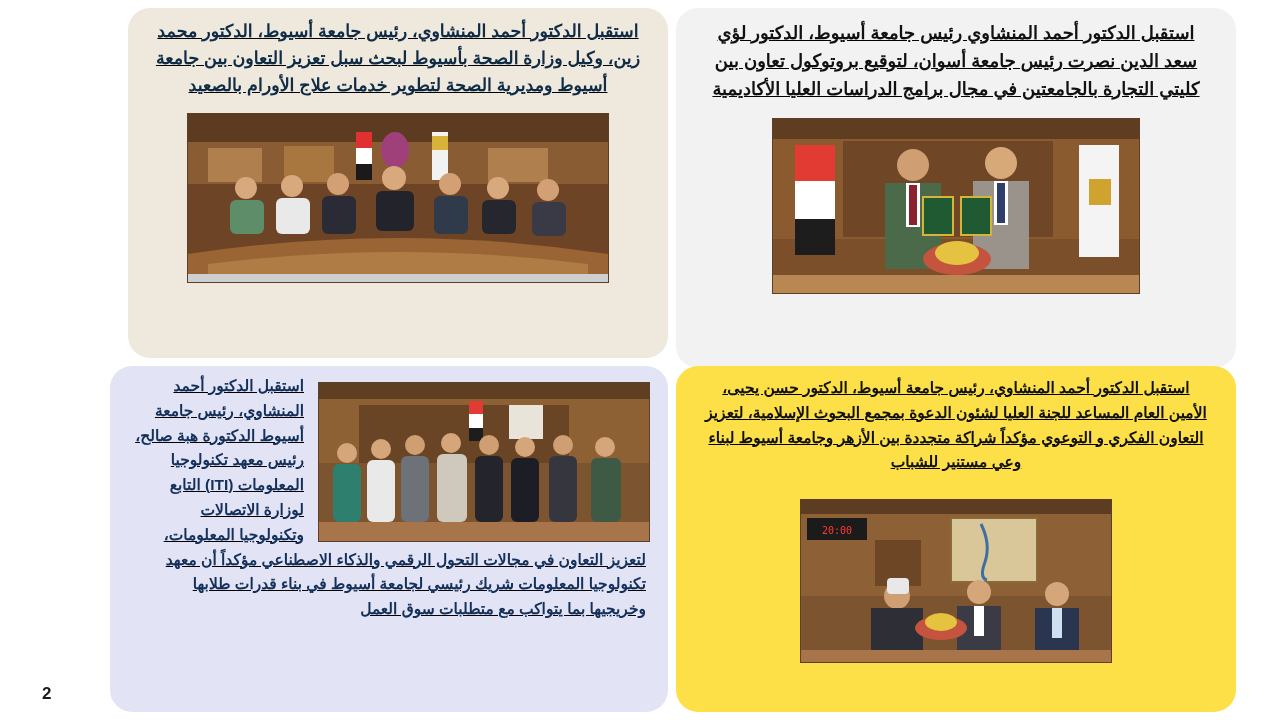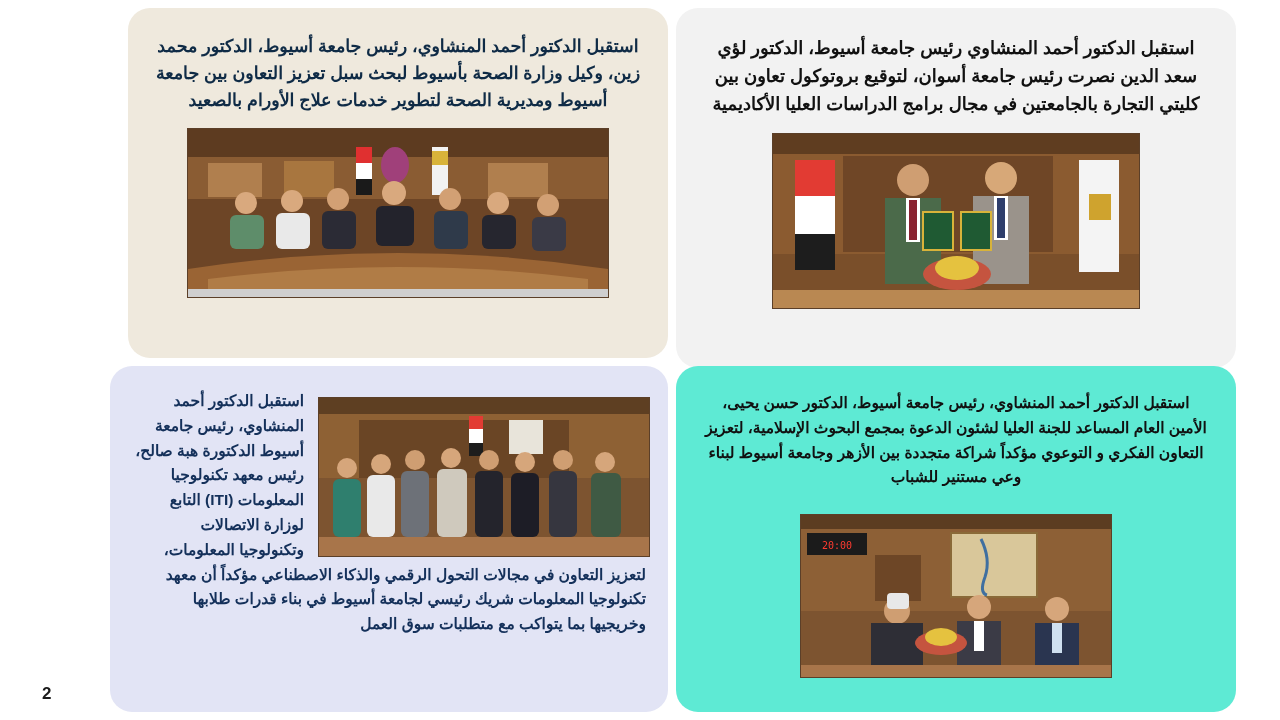--- a/index.html
+++ b/index.html
@@ -41,22 +41,23 @@
     font-weight: bold;
     color: #1a1a1a;
     font-family: "Liberation Sans", sans-serif;
   }
 
   
   .card {
     position: absolute;
     border-radius: 22px;
     box-sizing: border-box;
-    padding: 21px 18px 14px 18px;
+    padding: 6px 18px 14px 18px;
     overflow: hidden;
+    text-decoration: underline;
   }
 
   .card-text {
     direction: rtl;
     text-align: center;
     font-weight: bold;
     line-height: 1.55;
     color: #12263f;
     font-family: "Liberation Sans", sans-serif;
   }
@@ -121,21 +122,21 @@
     height: 158px;
     shape-outside: margin-box;
   }
 
   
   #card-4 {
     left: 676px;
     top: 366px;
     width: 560px;
     height: 346px;
-    background: #5eead4;
+    background: #fde047;
   }
   #card-4 .card-text {
     font-size: 15.5px;
     color: #111111;
     text-align: center;
     padding: 4px 8px 0 8px;
     line-height: 1.6;
   }
   #card-4 .photo {
     margin: 24px auto 0 auto;

